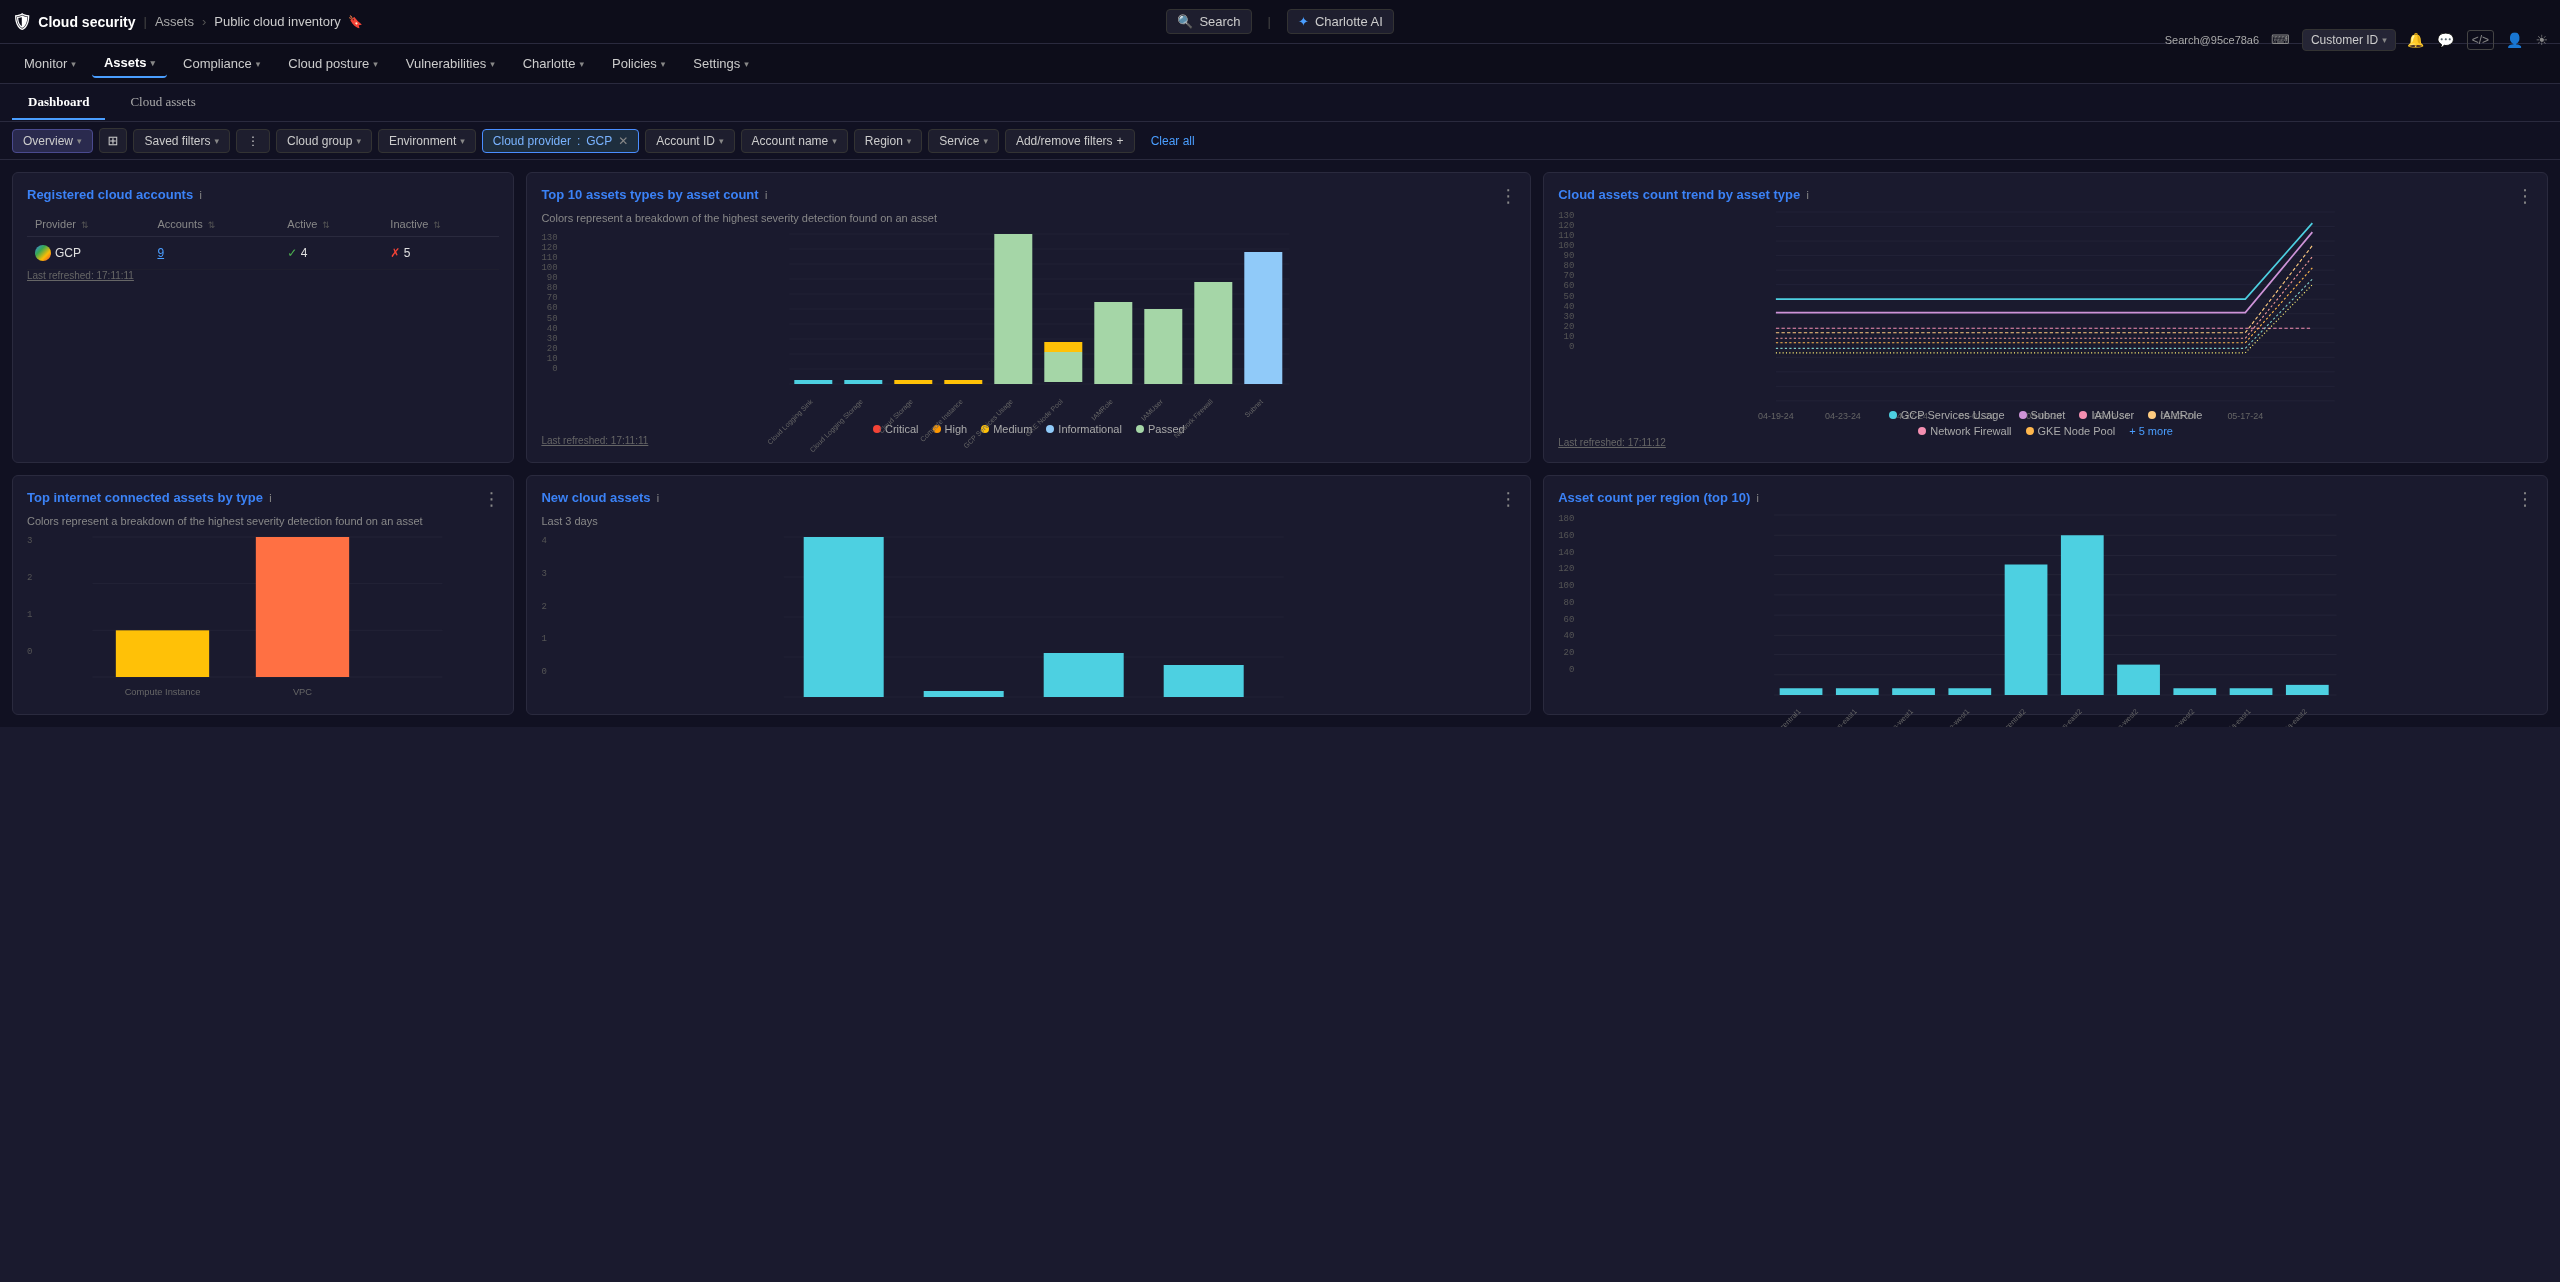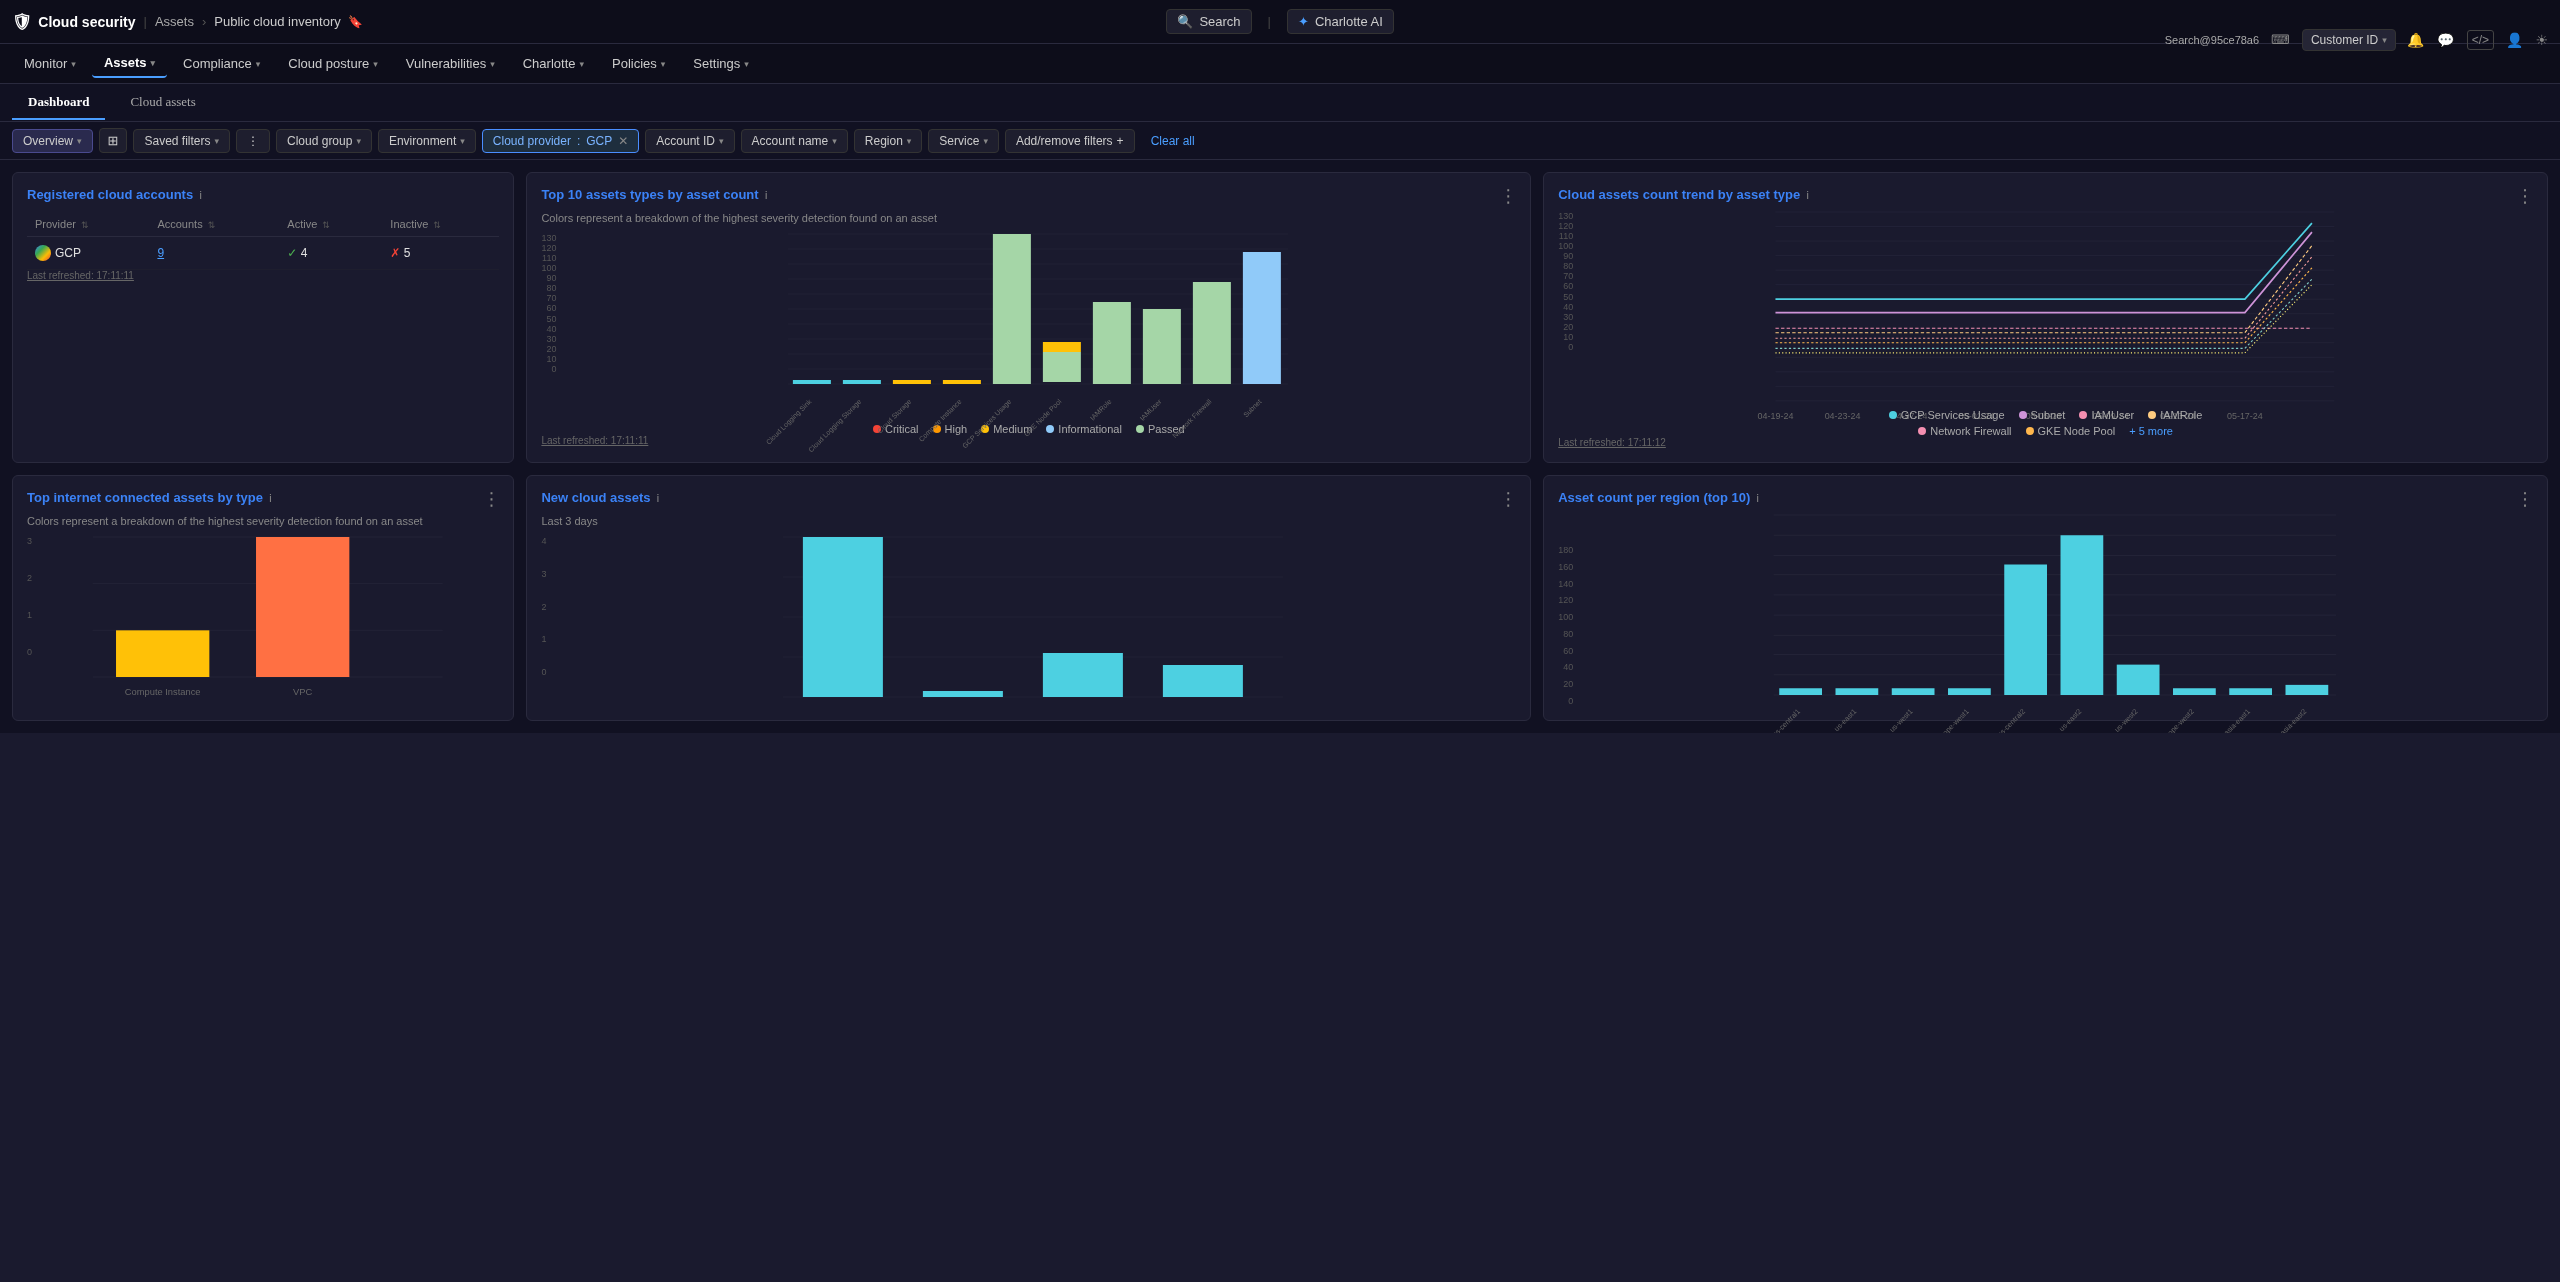--- a/index.html
+++ b/index.html
@@ -61,21 +61,21 @@
     .active-dot { color: #4caf50; }
     .inactive-dot { color: #f44336; }
     
     
     .legend { display: flex; align-items: center; gap: 14px; flex-wrap: wrap; margin-top: 6px; justify-content: center; }
     .legend-item { display: flex; align-items: center; gap: 4px; font-size: 11px; color: #aaa; }
     .legend-dot { width: 8px; height: 8px; border-radius: 50%; display: inline-block; }
     
     
     svg { overflow: visible; }
-    .chart-y-labels { display: flex; flex-direction: column; justify-content: space-between; height: 140px; margin-right: 4px; }
+    .chart-y-labels { display: flex; flex-direction: column; justify-content: space-between; height: 140px; margin-right: 4px; font-family: Liberation Mono, monospace; }
     .y-label { font-size: 9px; color: #555; text-align: right; line-height: 1; }
     .chart-wrapper { display: flex; align-items: stretch; }
     
     
     ::-webkit-scrollbar { width: 4px; height: 4px; }
     ::-webkit-scrollbar-track { background: #111; }
     ::-webkit-scrollbar-thumb { background: #333; border-radius: 2px; }
     
     .dot-menu { font-size: 18px; cursor: pointer; color: #888; letter-spacing: 1px; }
     .cloud-provider-filter { background: #1e2540; border: 1px solid #3a5a8f; color: #7ab3ff; }
@@ -525,21 +525,21 @@
       </div>
     </div>
 
     <div class="card">
       <div class="card-menu dot-menu">⋮</div>
       <div class="card-header">
         <span class="card-title">Asset count per region (top 10)</span>
         <span class="card-info">ℹ</span>
       </div>
       <div class="chart-wrapper">
-        <div class="chart-y-labels" style="height:160px;margin-top:31px;">
+        <div class="chart-y-labels" style="height:160px;">
           <span class="y-label">180</span>
           <span class="y-label">160</span>
           <span class="y-label">140</span>
           <span class="y-label">120</span>
           <span class="y-label">100</span>
           <span class="y-label">80</span>
           <span class="y-label">60</span>
           <span class="y-label">40</span>
           <span class="y-label">20</span>
           <span class="y-label">0</span>

